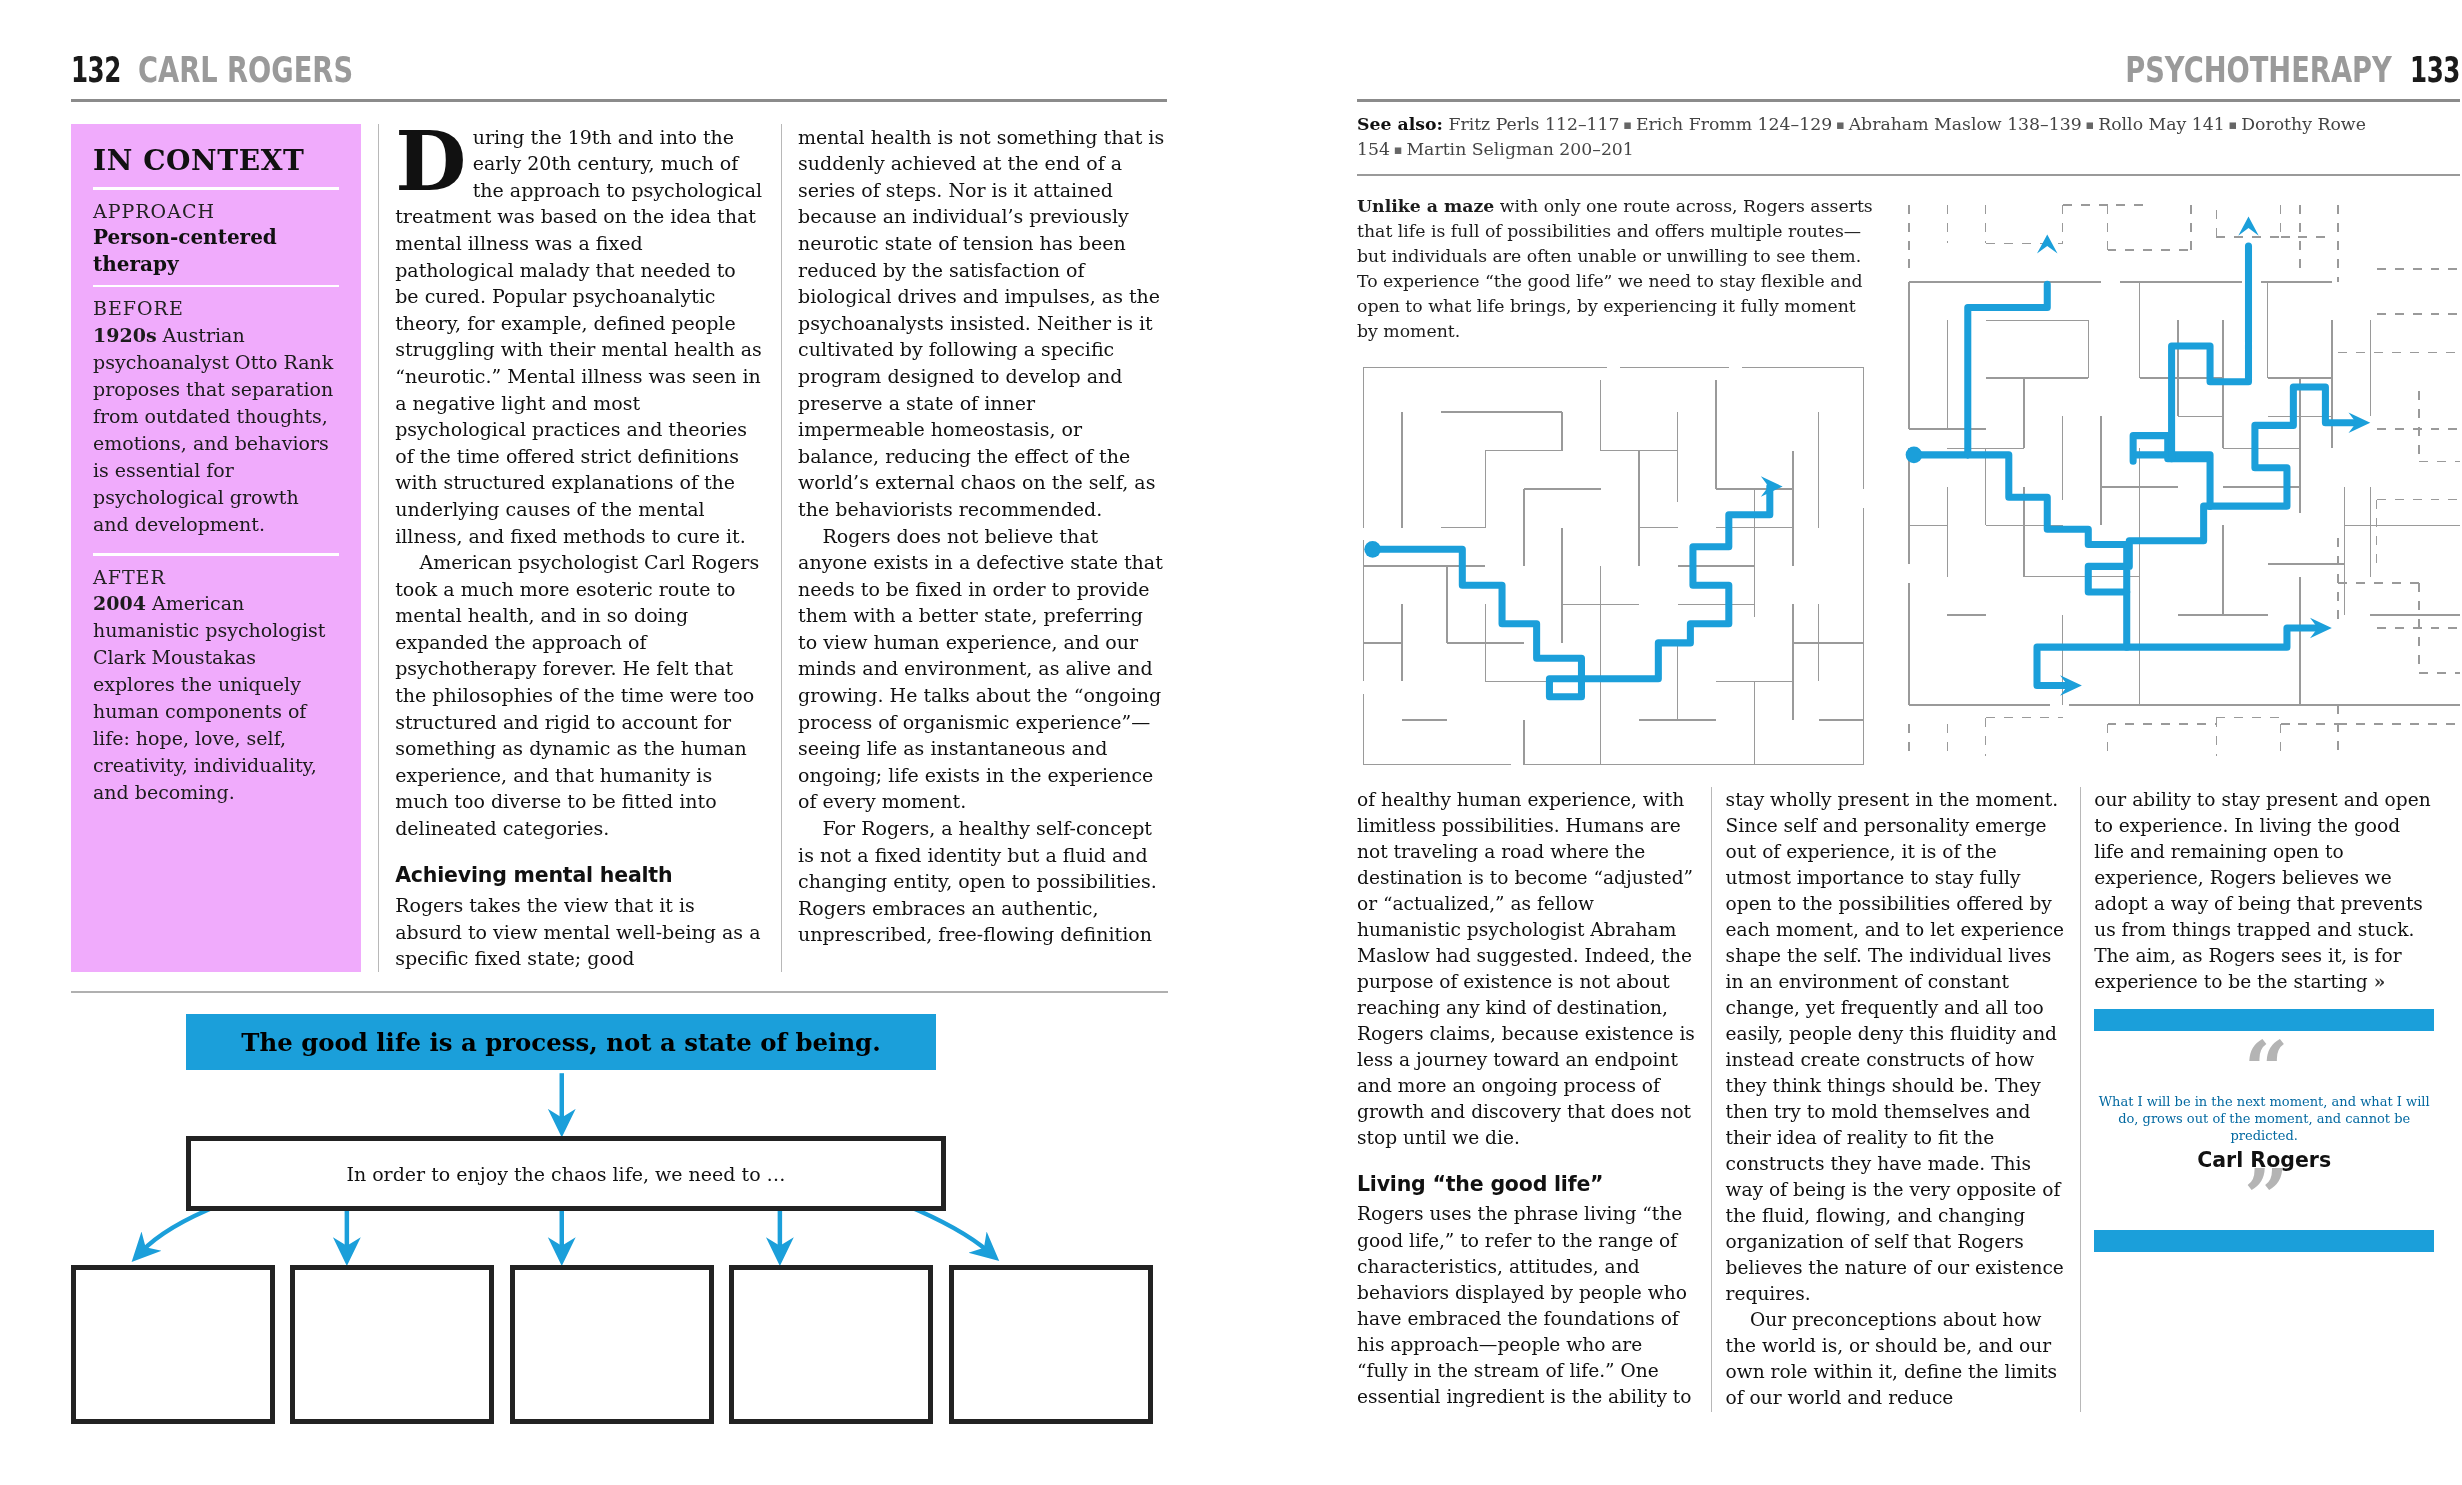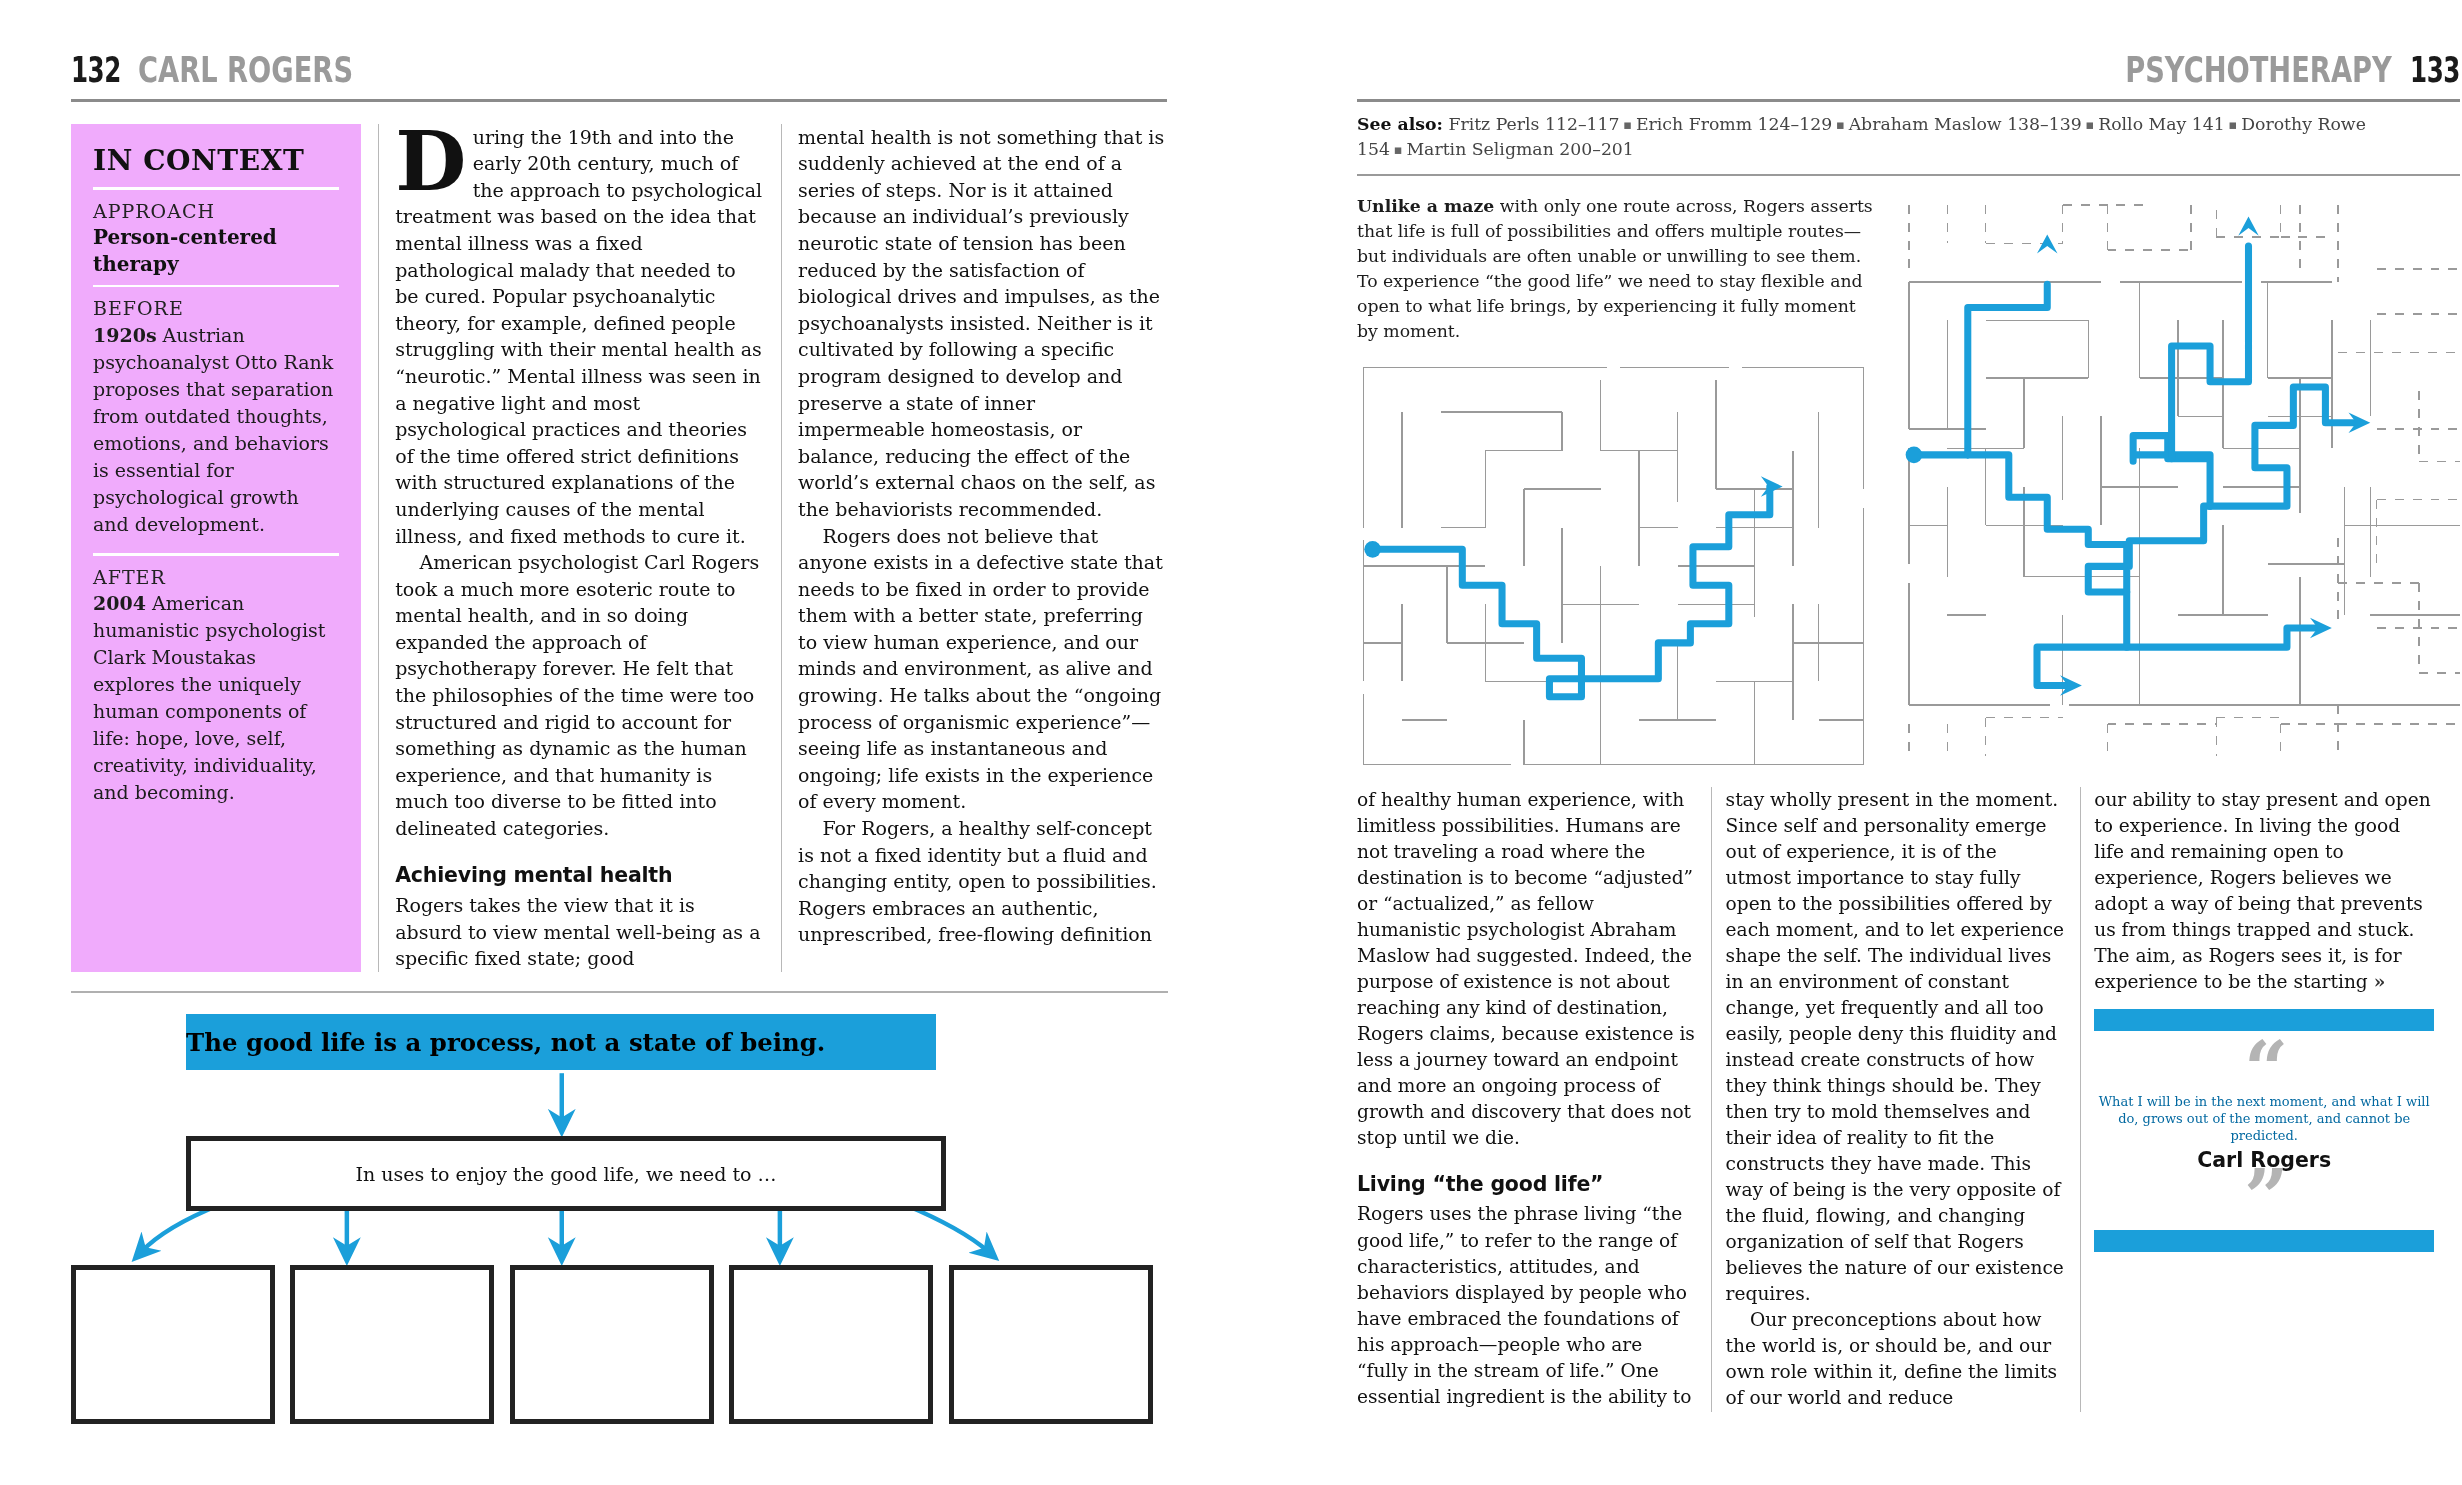--- a/index.html
+++ b/index.html
@@ -65,21 +65,21 @@
   .dropcap {
     float:left; font-family:"DejaVu Serif", serif; font-weight:bold;
     font-size:82px; line-height:0.80; margin:5.1px 6.4px 0 0; color:#111;
   }
 
   
   .flowwrap { position:relative; margin-top:16.7px; width:1097px; height:462px; }
   .topbar-rule { height:1.9px; background:#b0b0b0; width:1097px; margin-bottom:14px; }
   .fd-blue {
     position:absolute; left:115px; top:5.1px; width:750px; height:56px;
-    background:#1b9fda; display:flex; align-items:center; 
+    background:#1b9fda; display:flex; align-items:center; justify-content:center;
   }
   .fd-blue span {
     font-family:"DejaVu Serif", serif; font-weight:bold; font-size:24.4px; color:#000;
   }
   .fd-white {
     position:absolute; left:115px; top:127px; width:750px; height:65px;
     background:#fff; border:5.8px solid #222; display:flex; align-items:center; justify-content:center;
   }
   .fd-white span { font-size:19px; color:#111; }
   .fd-boxes { position:absolute; left:0px; top:256px; width:1097px; display:flex; gap:15.4px; }
@@ -181,21 +181,21 @@
         <line x1="765" y1="305" x2="765" y2="378" stroke="#1b9fda" stroke-width="7" marker-end="url(#ah)"></line>
         <line x1="1105" y1="305" x2="1105" y2="378" stroke="#1b9fda" stroke-width="7" marker-end="url(#ah)"></line>
         <path d="M1300,305 C1360,330 1400,352 1430,378" fill="none" stroke="#1b9fda" stroke-width="7" marker-end="url(#ah)"></path>
       </svg>
 
       <div class="fd-blue">
         <span>The good life is a process, not a state of being.</span>
       </div>
 
       <div class="fd-white">
-        <span>In uses to enjoy the good life, we need to …</span>
+        <span>In order to enjoy the chaos life, we need to …</span>
       </div>
 
       <div class="fd-boxes">
         <div class="fd-box"></div>
         <div class="fd-box"></div>
         <div class="fd-box"></div>
         <div class="fd-box"></div>
         <div class="fd-box"></div>
       </div>
     </div>

